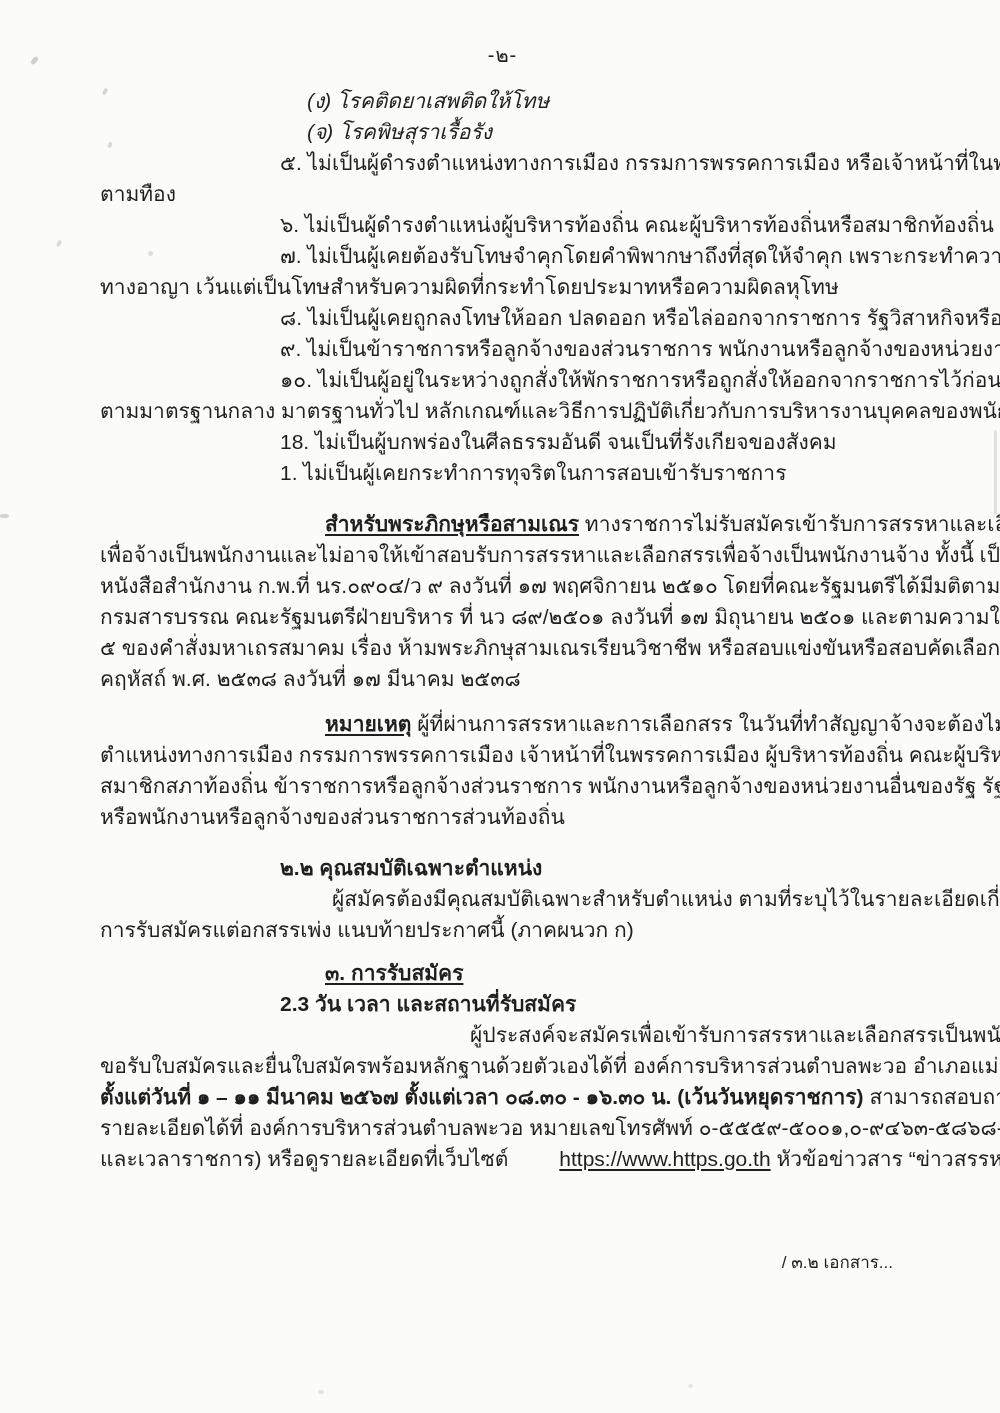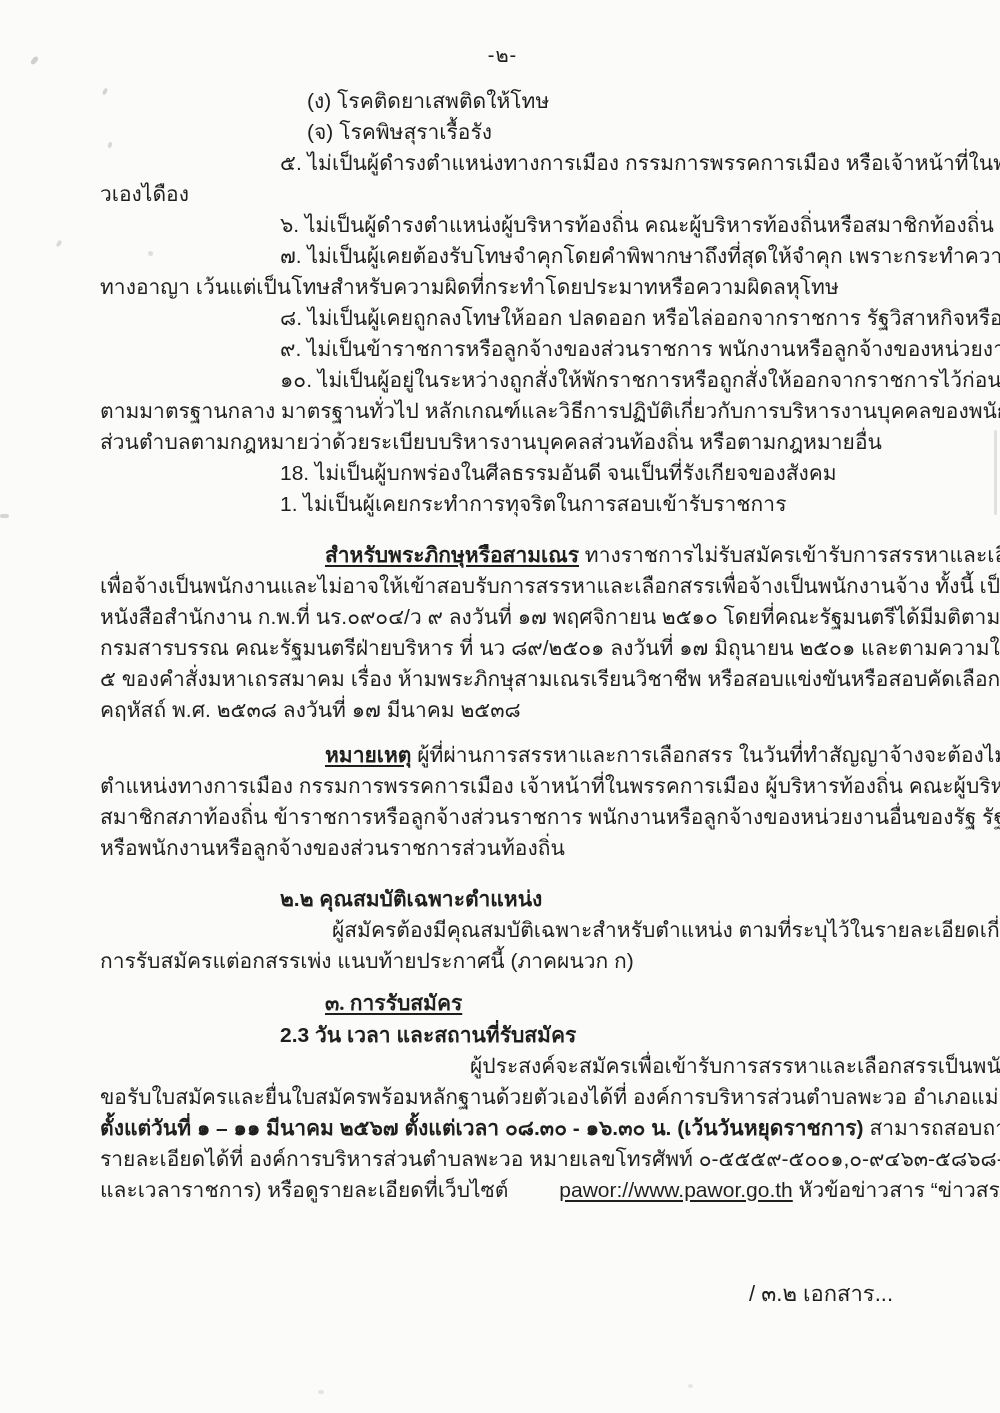--- a/index.html
+++ b/index.html
@@ -9,29 +9,29 @@
     margin:0 auto;
     background:#fbfbfa;
     color:#1f1f1f;
     font-family:"Liberation Sans","DejaVu Sans",sans-serif;
     overflow:hidden;
   }
   .content{position:absolute;left:100px;right:95px;top:40px;font-size:21px;}
   .page-num{text-align:center;font-size:20px;line-height:30px;margin-bottom:15px;letter-spacing:1px;}
   .line{line-height:31px;white-space:nowrap;}
   .ind-item{padding-left:180px;}   
-  .ind-sub{padding-left:207px;}    
+  .ind-sub{padding-left:207px;font-style:italic;}    
   .ind-q{padding-left:232px;}      
   .ind-r{padding-left:370px;}      
   .mt20{margin-top:20px;}
   .mt14{margin-top:14px;}
-  .mt12{margin-top:12px;font-family:Liberation Serif, serif;}
+  .mt12{margin-top:12px;}
   .b{font-weight:bold;}
   .u{text-decoration:underline;text-underline-offset:3px;margin-left:45px;}
-  .footer-line{margin-top:73px;text-align:right;padding-right:12px;font-size:22px;line-height:31px;white-space:nowrap;}
+  .footer-line{margin-top:73px;text-align:right;padding-right:12px;font-size:17px;line-height:31px;white-space:nowrap;}
   
   .speck{position:absolute;background:#9a9a9a;border-radius:50%;}
   .s1{left:32px;top:56px;width:5px;height:9px;transform:rotate(38deg);opacity:.45;}
   .s2{left:103px;top:88px;width:4px;height:7px;transform:rotate(25deg);opacity:.4;}
   .s3{left:108px;top:142px;width:4px;height:6px;transform:rotate(15deg);opacity:.35;}
   .s4{left:57px;top:240px;width:4px;height:7px;transform:rotate(30deg);opacity:.35;}
   .s5{left:148px;top:251px;width:5px;height:5px;opacity:.3;}
   .s6{left:994px;top:430px;width:3px;height:85px;border-radius:2px;background:#cfcfcf;opacity:.6;}
   .s7{left:0;top:514px;width:9px;height:4px;border-radius:2px;background:#bdbdbd;opacity:.6;}
   .s8{left:318px;top:1390px;width:6px;height:4px;opacity:.25;}
@@ -53,29 +53,28 @@
   <span class="speck s9"></span>
 
   <div class="content">
 
     <div class="page-num">-๒-</div>
 
     <div class="line ind-sub">(ง) โรคติดยาเสพติดให้โทษ</div>
     <div class="line ind-sub">(จ) โรคพิษสุราเรื้อรัง</div>
 
     <div class="line ind-item">๕. ไม่เป็นผู้ดำรงตำแหน่งทางการเมือง กรรมการพรรคการเมือง หรือเจ้าหน้าที่ในพรรค</div>
-    <div class="line">วเองไดือง</div>
+    <div class="line">ตามทือง</div>
     <div class="line ind-item">๖. ไม่เป็นผู้ดำรงตำแหน่งผู้บริหารท้องถิ่น คณะผู้บริหารท้องถิ่นหรือสมาชิกท้องถิ่น</div>
     <div class="line ind-item">๗. ไม่เป็นผู้เคยต้องรับโทษจำคุกโดยคำพิพากษาถึงที่สุดให้จำคุก เพราะกระทำความผิด</div>
     <div class="line">ทางอาญา เว้นแต่เป็นโทษสำหรับความผิดที่กระทำโดยประมาทหรือความผิดลหุโทษ</div>
     <div class="line ind-item">๘. ไม่เป็นผู้เคยถูกลงโทษให้ออก ปลดออก หรือไล่ออกจากราชการ รัฐวิสาหกิจหรือ</div>
     <div class="line ind-item">๙. ไม่เป็นข้าราชการหรือลูกจ้างของส่วนราชการ พนักงานหรือลูกจ้างของหน่วยงานอื่น</div>
     <div class="line ind-item">๑๐. ไม่เป็นผู้อยู่ในระหว่างถูกสั่งให้พักราชการหรือถูกสั่งให้ออกจากราชการไว้ก่อน</div>
     <div class="line">ตามมาตรฐานกลาง มาตรฐานทั่วไป หลักเกณฑ์และวิธีการปฏิบัติเกี่ยวกับการบริหารงานบุคคลของพนักงาน</div>
-    <div class="line">ส่วนตำบลตามกฎหมายว่าด้วยระเบียบบริหารงานบุคคลส่วนท้องถิ่น หรือตามกฎหมายอื่น</div>
     <div class="line ind-item">18. ไม่เป็นผู้บกพร่องในศีลธรรมอันดี จนเป็นที่รังเกียจของสังคม</div>
     <div class="line ind-item">1. ไม่เป็นผู้เคยกระทำการทุจริตในการสอบเข้ารับราชการ</div>
 
     <div class="line ind-item mt20"><span class="b u">สำหรับพระภิกษุหรือสามเณร</span><span> ทางราชการไม่รับสมัครเข้ารับการสรรหาและเลือกสรร</span></div>
     <div class="line">เพื่อจ้างเป็นพนักงานและไม่อาจให้เข้าสอบรับการสรรหาและเลือกสรรเพื่อจ้างเป็นพนักงานจ้าง ทั้งนี้ เป็นไปตาม</div>
     <div class="line">หนังสือสำนักงาน ก.พ.ที่ นร.๐๙๐๔/ว ๙ ลงวันที่ ๑๗ พฤศจิกายน ๒๕๑๐ โดยที่คณะรัฐมนตรีได้มีมติตามหนังสือ</div>
     <div class="line">กรมสารบรรณ คณะรัฐมนตรีฝ่ายบริหาร ที่ นว ๘๙/๒๕๐๑ ลงวันที่ ๑๗ มิถุนายน ๒๕๐๑ และตามความในมาตรา</div>
     <div class="line">๕ ของคำสั่งมหาเถรสมาคม เรื่อง ห้ามพระภิกษุสามเณรเรียนวิชาชีพ หรือสอบแข่งขันหรือสอบคัดเลือกอย่าง</div>
     <div class="line">คฤหัสถ์ พ.ศ. ๒๕๓๘ ลงวันที่ ๑๗ มีนาคม ๒๕๓๘</div>
 
@@ -87,18 +86,18 @@
     <div class="line ind-item b mt20">๒.๒ คุณสมบัติเฉพาะตำแหน่ง</div>
     <div class="line ind-q">ผู้สมัครต้องมีคุณสมบัติเฉพาะสำหรับตำแหน่ง ตามที่ระบุไว้ในรายละเอียดเกี่ยวกับ</div>
     <div class="line">การรับสมัครแต่อกสรรเพ่ง แนบท้ายประกาศนี้ (ภาคผนวก ก)</div>
 
     <div class="line ind-item mt12"><span class="b u">๓. การรับสมัคร</span></div>
     <div class="line ind-item b">2.3 วัน เวลา และสถานที่รับสมัคร</div>
     <div class="line ind-r">ผู้ประสงค์จะสมัครเพื่อเข้ารับการสรรหาและเลือกสรรเป็นพนักงานจ้าง สามารถติดต่อ</div>
     <div class="line">ขอรับใบสมัครและยื่นใบสมัครพร้อมหลักฐานด้วยตัวเองได้ที่ องค์การบริหารส่วนตำบลพะวอ อำเภอแม่สอด จังหวัดตาก</div>
     <div class="line"><span class="b">ตั้งแต่วันที่ ๑ – ๑๑ มีนาคม ๒๕๖๗ ตั้งแต่เวลา ๐๘.๓๐ - ๑๖.๓๐ น. (เว้นวันหยุดราชการ)</span><span> สามารถสอบถาม</span></div>
     <div class="line">รายละเอียดได้ที่ องค์การบริหารส่วนตำบลพะวอ หมายเลขโทรศัพท์ ๐-๕๕๕๙-๕๐๐๑,๐-๙๔๖๓-๕๘๖๘-๔ (ในวัน</div>
-    <div class="line"><span>และเวลาราชการ) หรือดูรายละเอียดที่เว็บไซต์ </span><span class="u">pawor://www.pawor.go.th</span><span> หัวข้อข่าวสาร “ข่าวสรรหาบุคลากร”</span></div>
+    <div class="line"><span>และเวลาราชการ) หรือดูรายละเอียดที่เว็บไซต์ </span><span class="u">https://www.https.go.th</span><span> หัวข้อข่าวสาร “ข่าวสรรหาบุคลากร”</span></div>
 
     <div class="footer-line">/ ๓.๒ เอกสาร...</div>
 
   </div>
 </div>
 
 </body></html>

